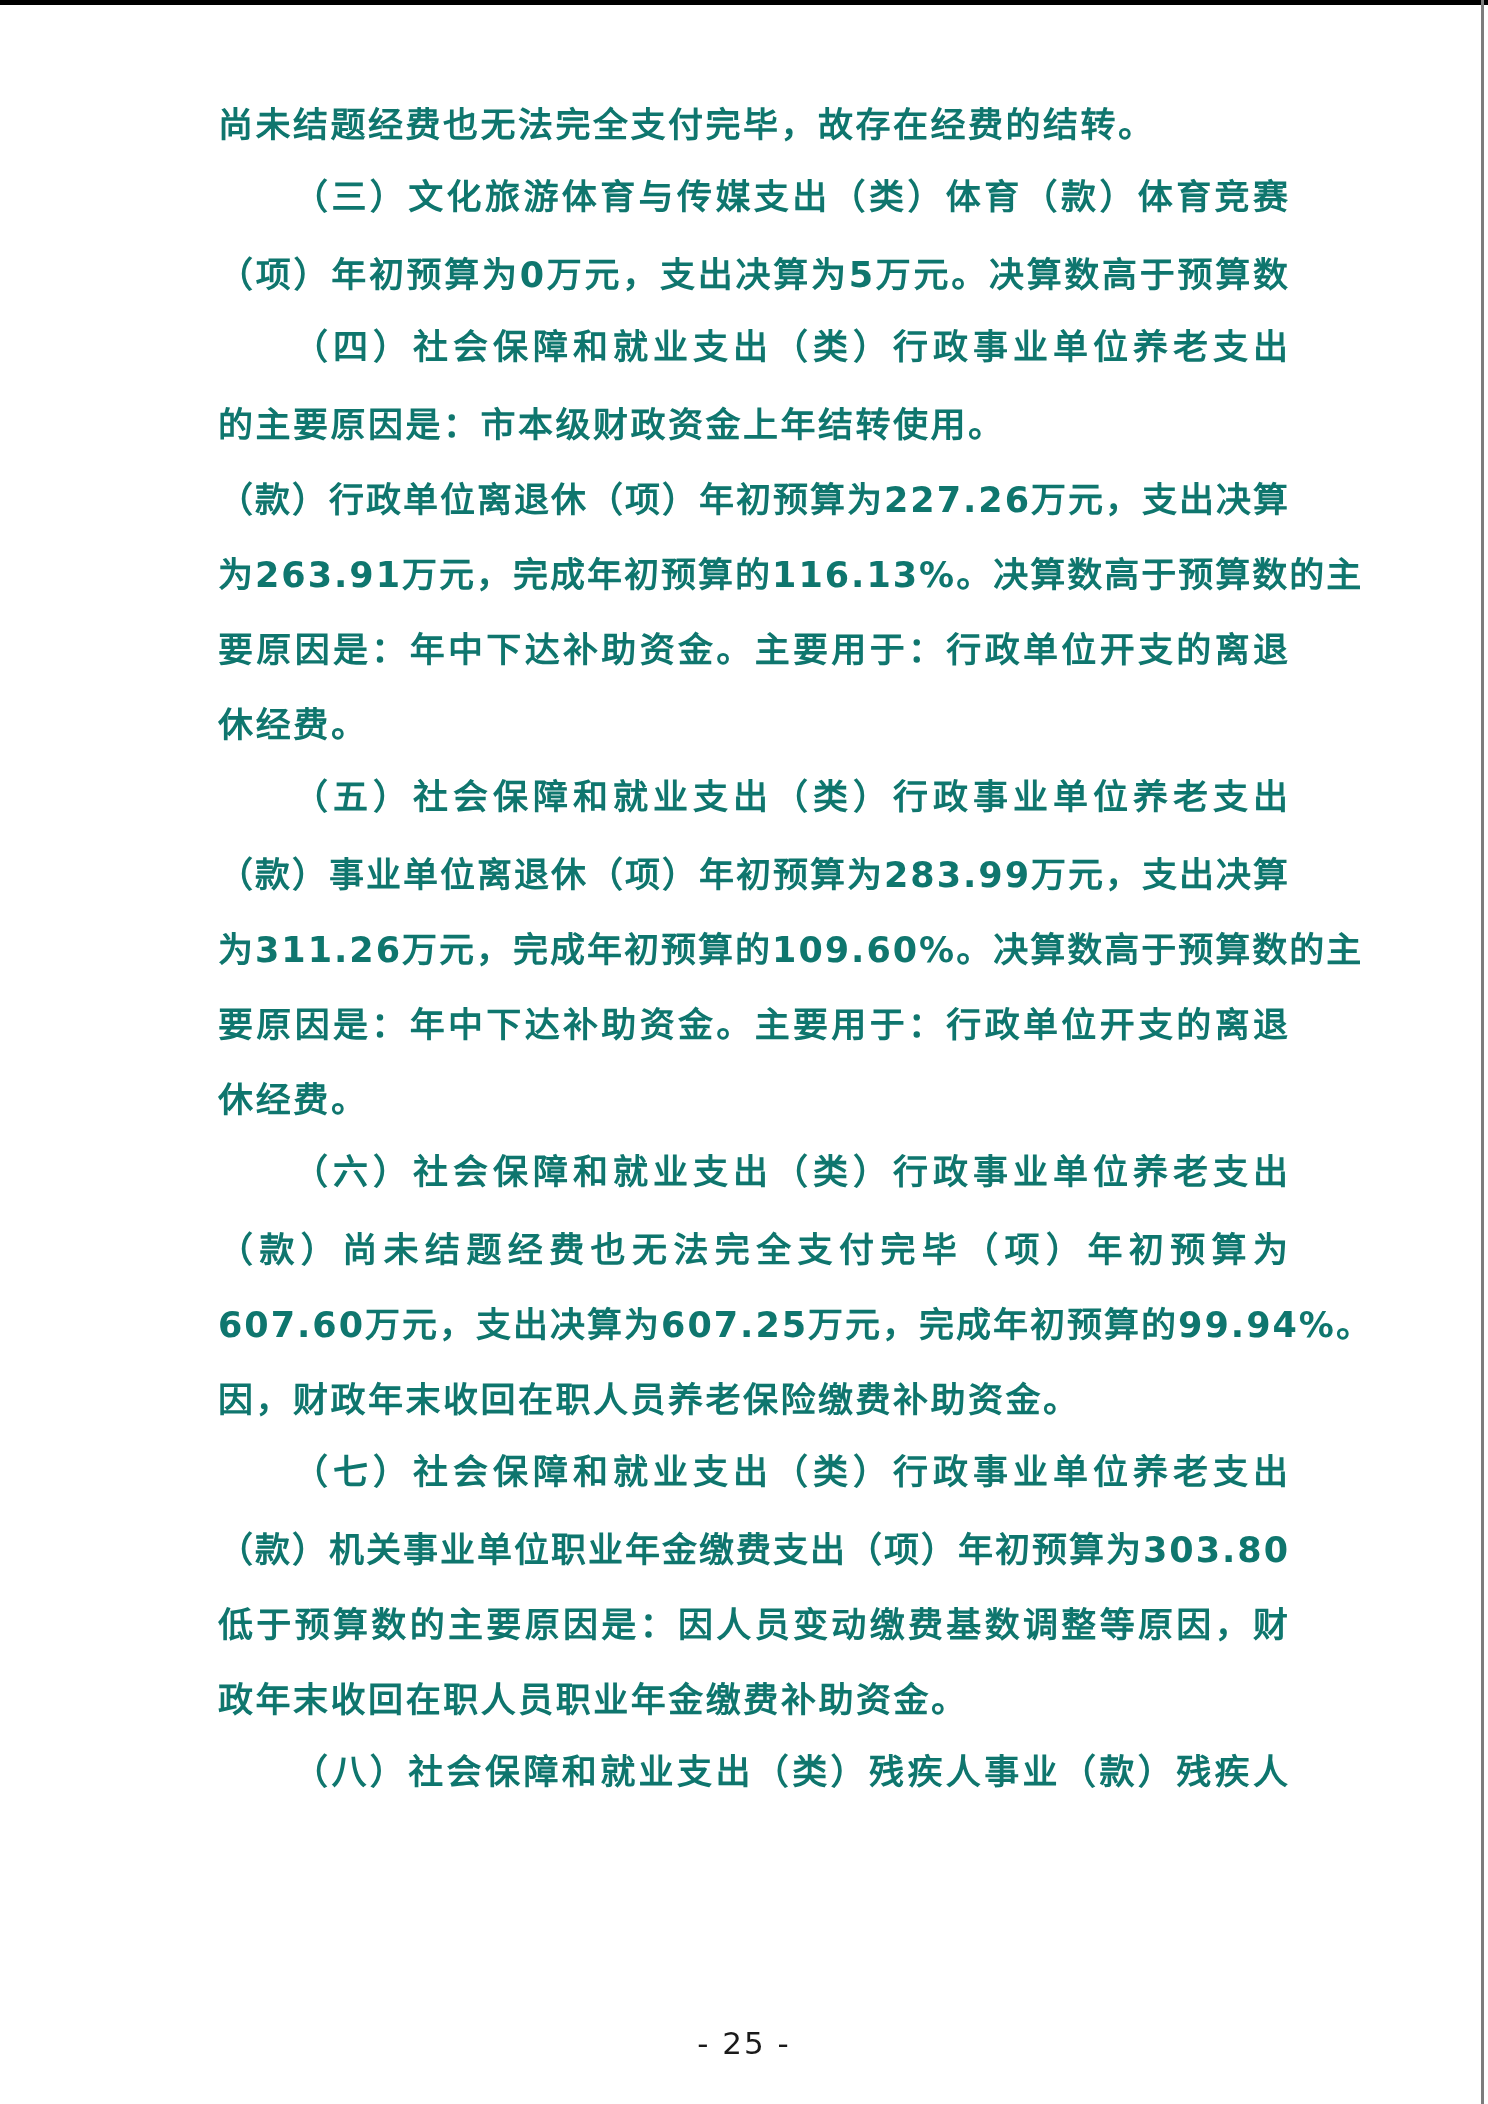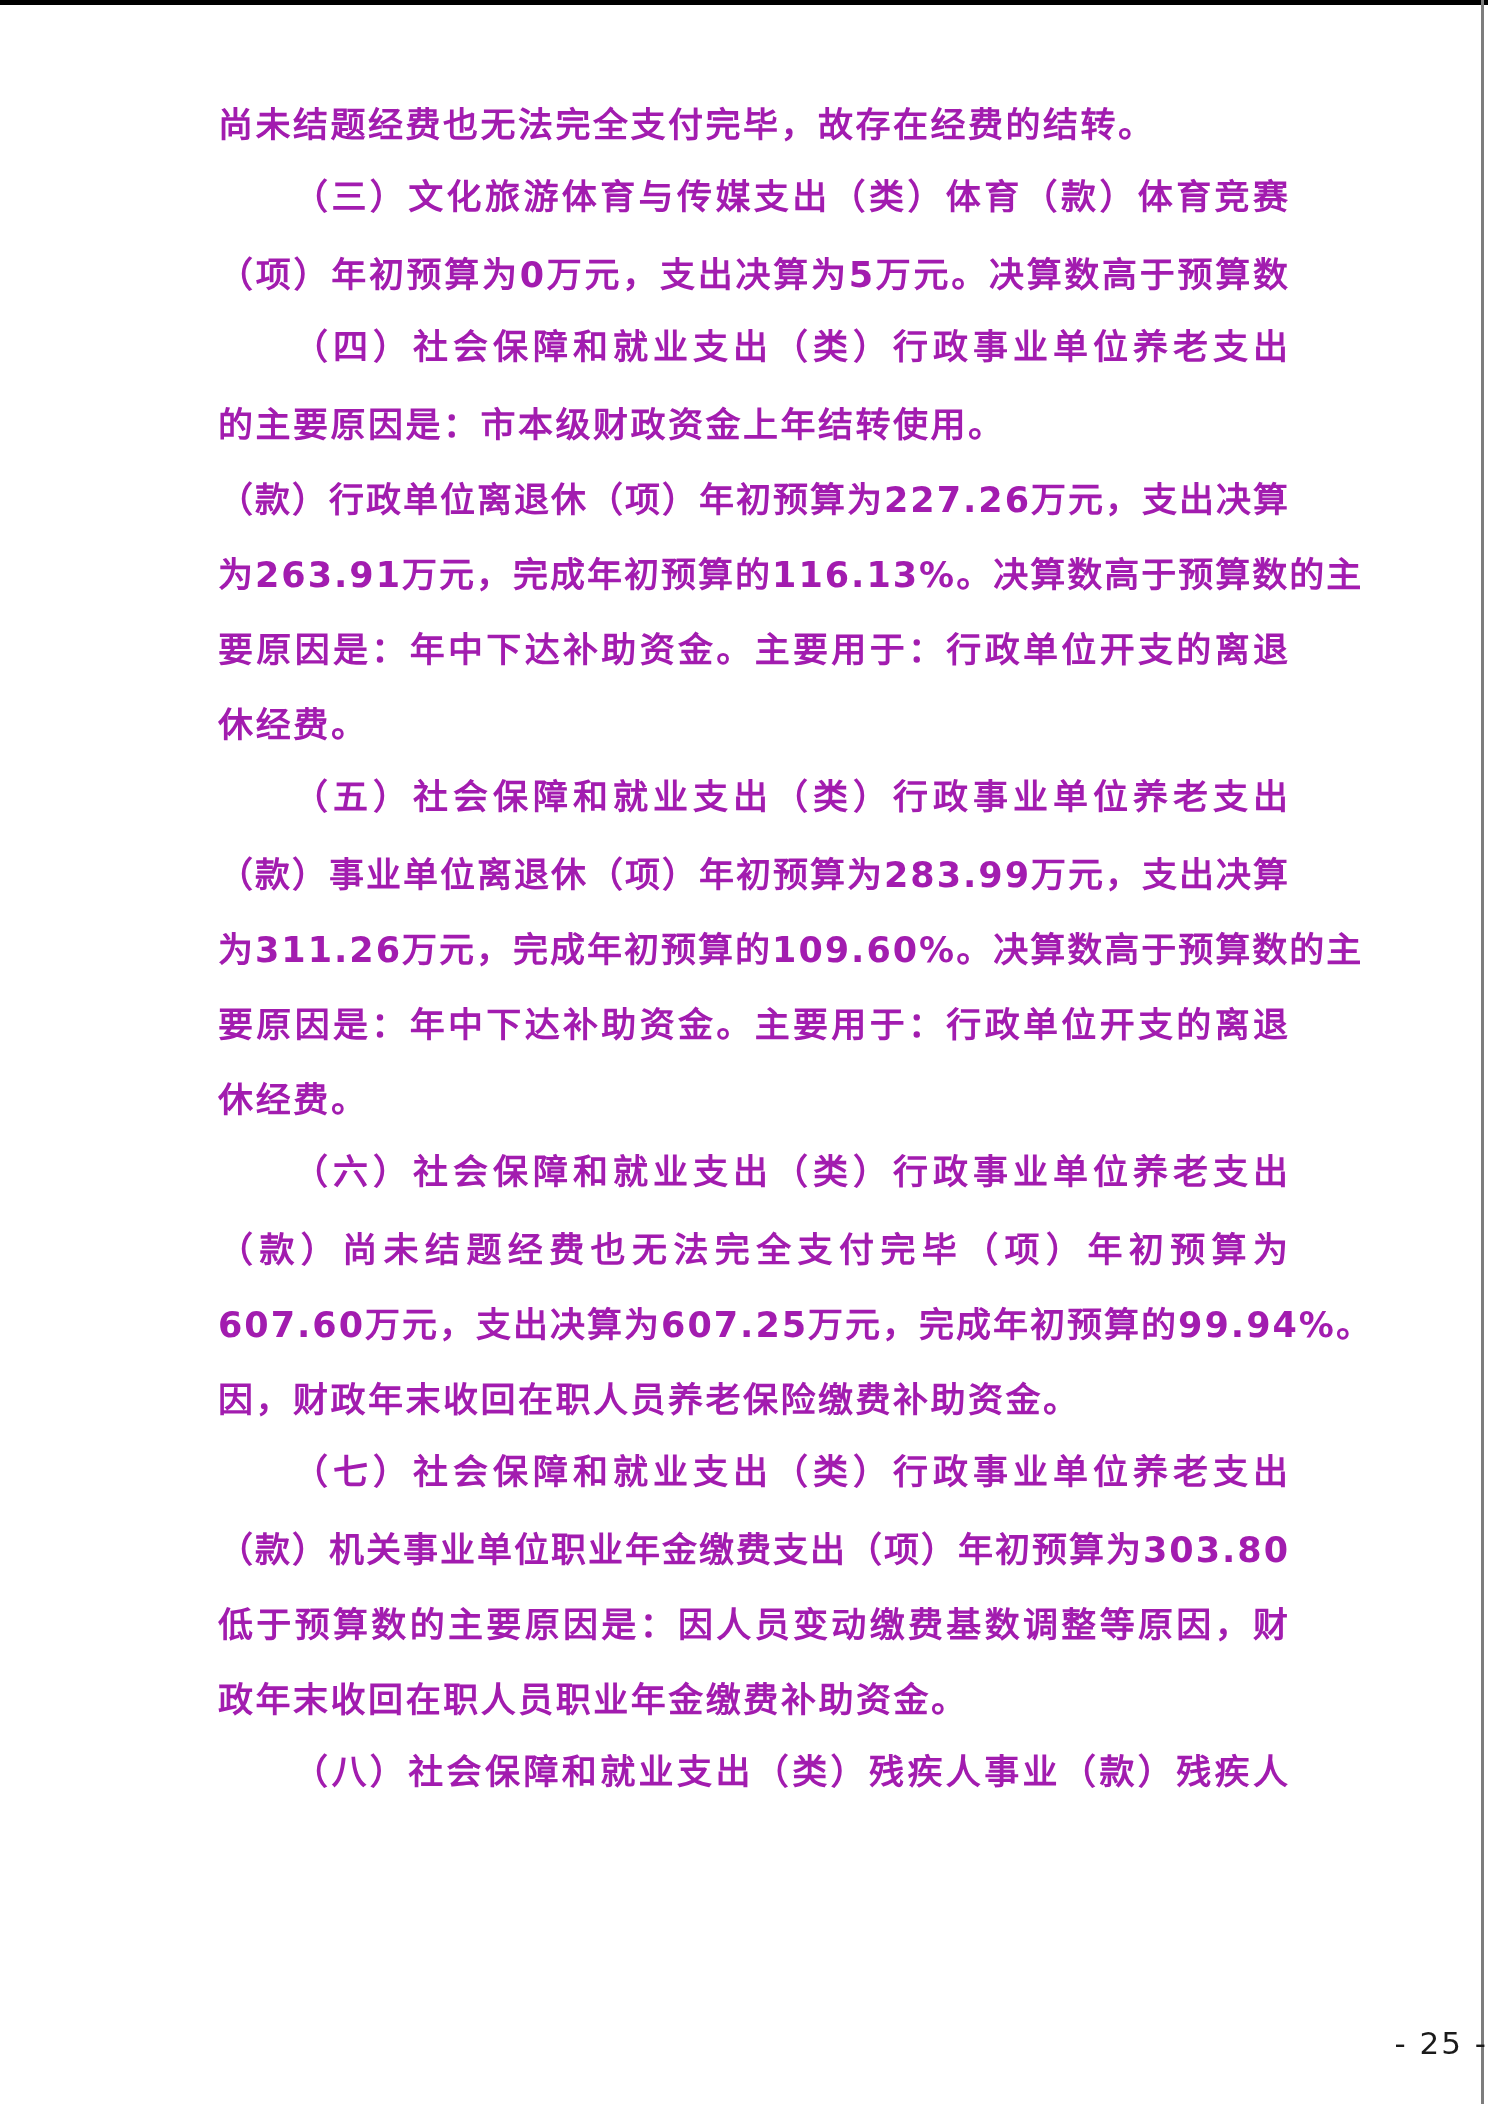--- a/index.html
+++ b/index.html
@@ -27,41 +27,41 @@
     left: 1481px; top: 0;
     width: 3px; height: 2104px;
     background: #7d7d7d;
   }
   
   .textblock {
     position: absolute;
     left: 218px;
     top: 88px;
     width: 1072px;
-    color: #a21caf;
+    color: #0f766e;
     font-size: 35px;
     font-weight: bold;
     letter-spacing: 2px;
   }
   .line {
     height: 75px;
     line-height: 75px;
     white-space: nowrap;
     text-align: justify;
     text-align-last: justify;
     overflow: visible;
   }
   .w-full   { width: 1072px; }
   .l-indent { text-indent: 75px; font-family: Liberation Mono, monospace; }
   
   .footer {
     position: absolute;
     left: 0; top: 2025px;
     width: 1488px;
-    text-align: right;
+    text-align: center;
     color: #1a1a1a;
     font-size: 31px;
     font-weight: normal;
     letter-spacing: 2px;
   }
 </style>
 </head>
 <body>
 
 <div class="screenshot">

